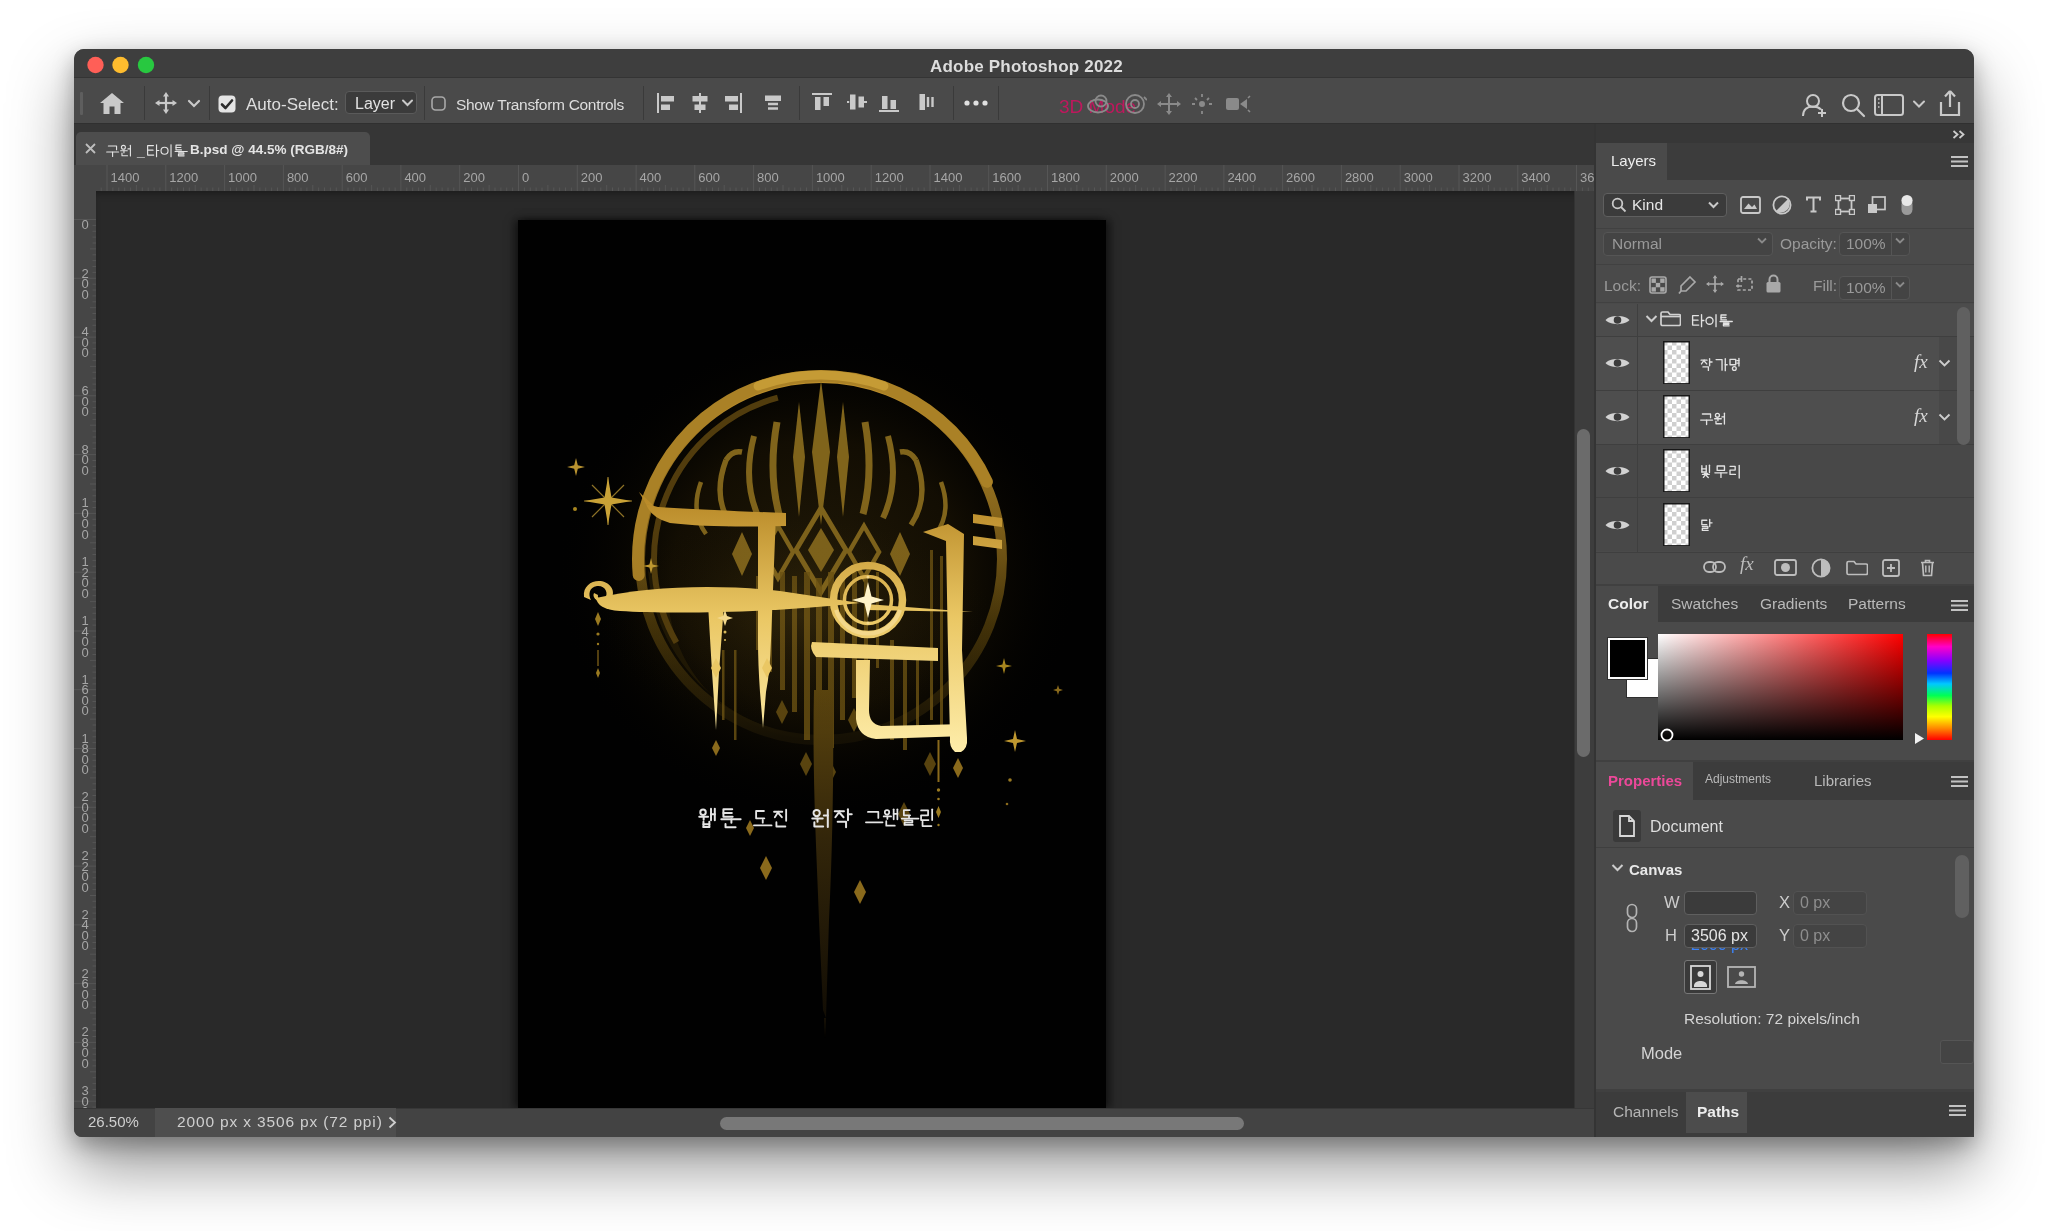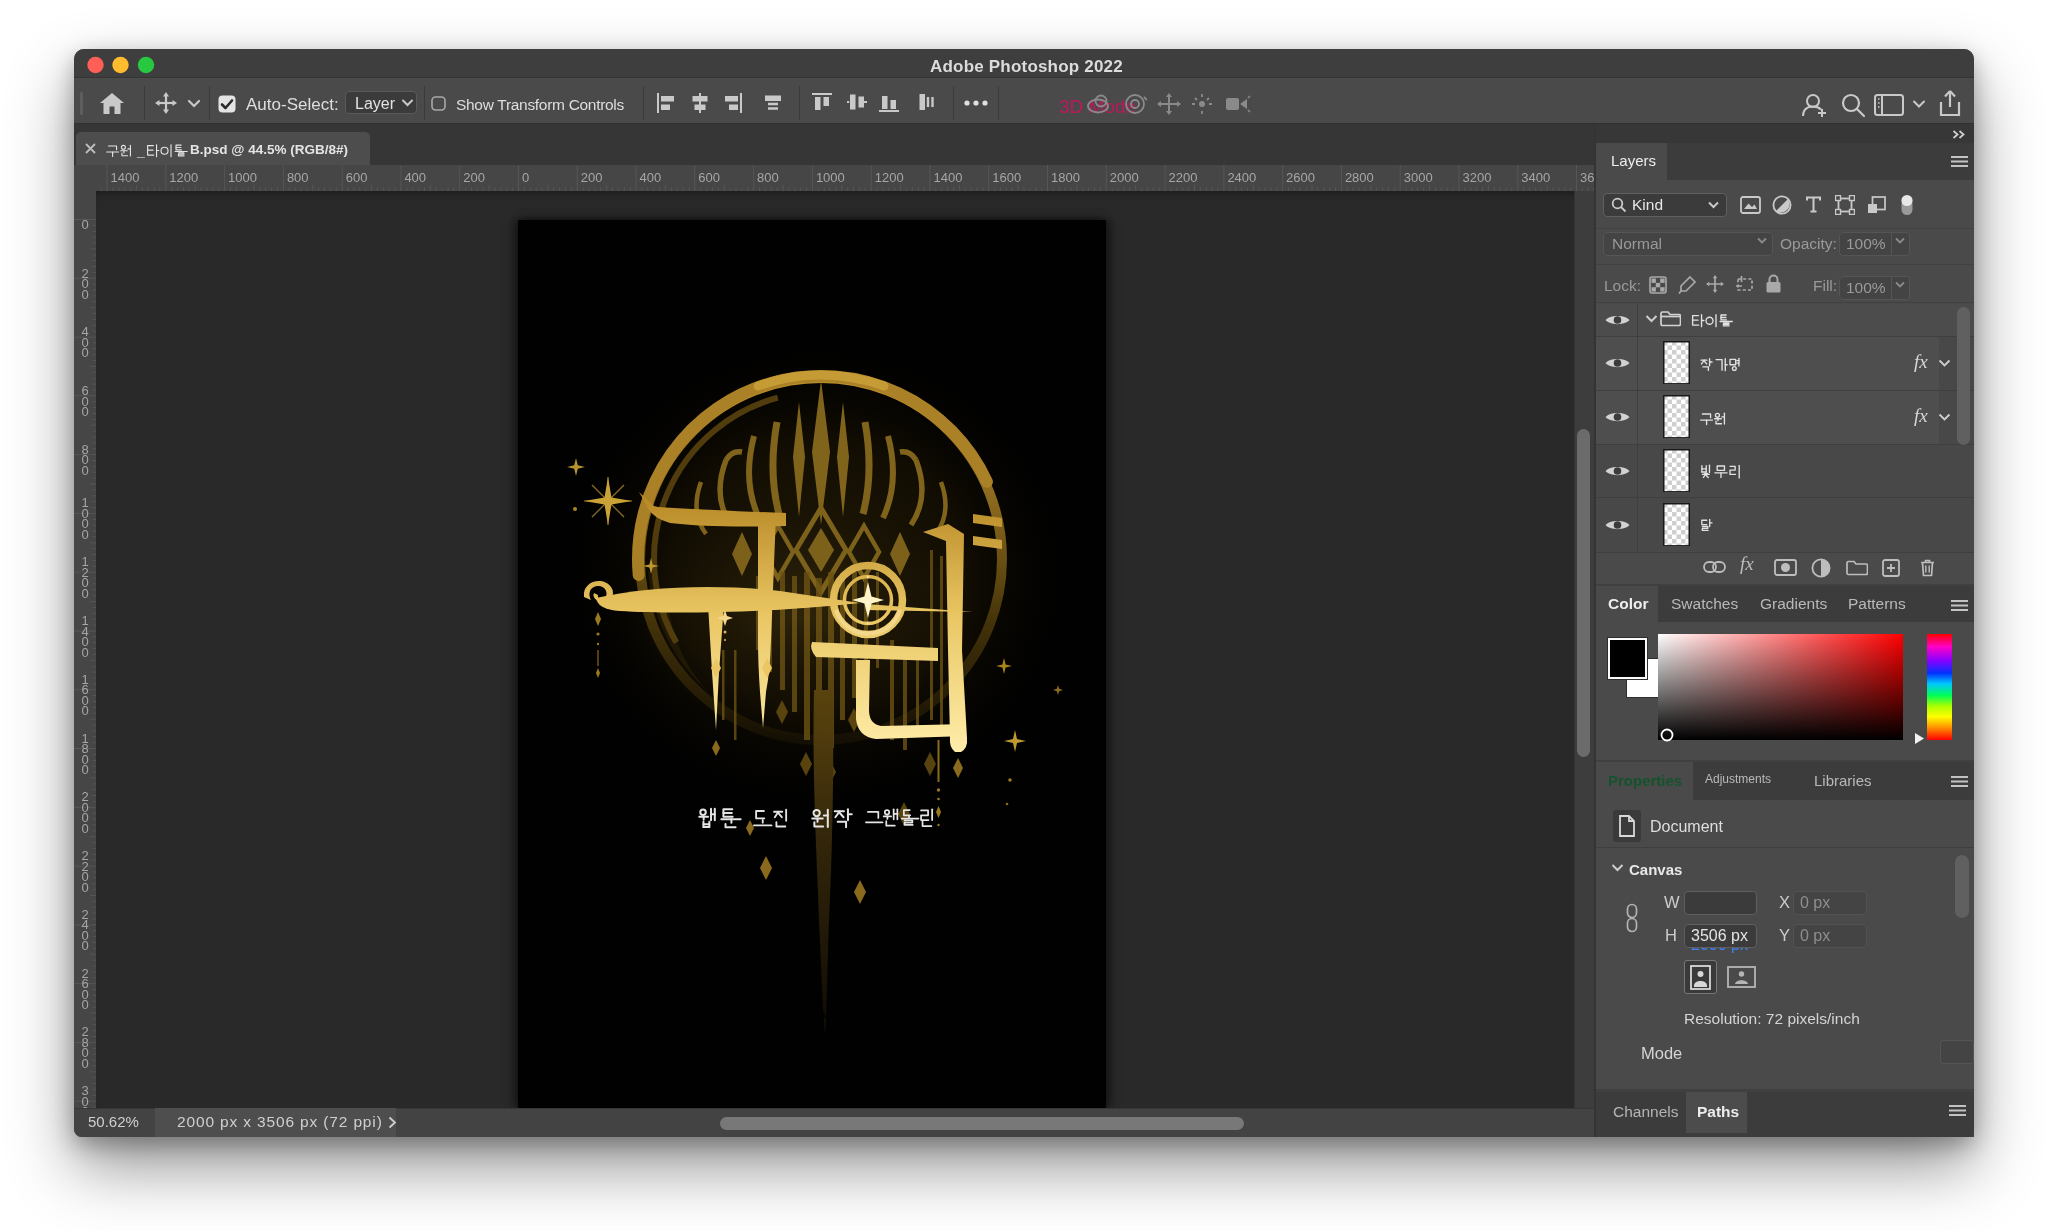--- a/index.html
+++ b/index.html
@@ -930,21 +930,21 @@
       <path d="M214,62 L256,62 L256,73 L214,73 L214,86 L258,86"></path>
       <path d="M303,8 L341,8 L341,34 L303,34 L303,60 L343,60"></path>
       <path d="M363,2 L363,60"></path>
       <path d="M311,68 L311,92 L359,92"></path>
     </g>
   </svg>
 <div style="position:absolute;left:1573.5px;top:191px;width:20.5px;height:917px;background:#3d3d3d;border-left:1px solid #333"></div>
 <div style="position:absolute;left:1577px;top:429px;width:13px;height:328px;background:#6b6b6b;border-radius:6.5px"></div>
 <div style="position:absolute;left:73.5px;top:1108px;width:1520.5px;height:28.5px;background:#434343;border-top:1px solid #373737;border-radius:0 0 0 8px"></div>
 <div style="position:absolute;left:155px;top:1108px;width:241px;height:28.5px;background:#4e4e4e"></div>
-<div class="txt" style="left:88px;top:1113px;font-size:15px;color:#cfcfcf">50.62%</div>
+<div class="txt" style="left:88px;top:1113px;font-size:15px;color:#cfcfcf">26.50%</div>
 <div class="txt" style="left:177px;top:1113px;font-size:15.5px;letter-spacing:0.85px;color:#cfcfcf">2000 px x 3506 px (72 ppi)</div>
 <svg style="position:absolute;left:388px;top:1116px" width="9" height="13" viewBox="0 0 9 13">
     <path d="M1.5 1.5 L7 6.5 L1.5 11.5" stroke="#cfcfcf" stroke-width="1.8" fill="none"></path>
   </svg>
 <div style="position:absolute;left:720px;top:1116.5px;width:524px;height:13px;background:#787878;border-radius:6.5px"></div>
 <div style="position:absolute;left:1594px;top:124px;width:2px;height:1012.5px;background:#343434"></div>
 <div style="position:absolute;left:1596px;top:124px;width:378px;height:1012.5px;background:#404040"></div>
 <div style="position:absolute;left:1596px;top:124px;width:378px;height:19px;background:#373737"></div>
 <svg style="position:absolute;left:1952px;top:130px" width="14" height="9" viewBox="0 0 14 9">
     <path d="M1.5 1 L5.5 4.5 L1.5 8 M7.5 1 L11.5 4.5 L7.5 8" stroke="#cdcdcd" stroke-width="1.8" fill="none"></path>
@@ -1212,21 +1212,21 @@
 <svg style="position:absolute;left:1659px;top:728px" width="18" height="14" viewBox="0 0 18 14">
     <circle cx="8" cy="7" r="5.5" fill="none" stroke="#fff" stroke-width="1.8"></circle>
   </svg>
 <div style="position:absolute;left:1927px;top:634px;width:24.5px;height:106px;background:linear-gradient(to bottom,#ff0000,#ff00c8 12%,#8800ff 25%,#0033ff 37%,#00c8ff 47%,#00ff55 58%,#aaff00 68%,#ffff00 78%,#ff8800 89%,#ff0000)"></div>
 <svg style="position:absolute;left:1913px;top:731px" width="13" height="15" viewBox="0 0 13 15">
     <path d="M2 2 L11 7.5 L2 13 Z" fill="#f2f2f2"></path>
   </svg>
 <div style="position:absolute;left:1596px;top:762px;width:378px;height:327px;background:#4a4a4a"></div>
 <div style="position:absolute;left:1596px;top:762px;width:378px;height:38px;background:#3c3c3c"></div>
 <div style="position:absolute;left:1596px;top:762px;width:97px;height:38px;background:#4a4a4a"></div>
-<div class="txt" style="left:1608px;top:772px;font-size:15px;font-weight:bold;color:#14532d">Properties</div>
+<div class="txt" style="left:1608px;top:772px;font-size:15px;font-weight:bold;color:#ec4899">Properties</div>
 <div class="txt" style="left:1705px;top:772px;font-size:12px;color:#b9b9b9">Adjustments</div>
 <div class="txt" style="left:1814px;top:772px;font-size:15px;color:#b9b9b9">Libraries</div>
 <svg style="position:absolute;left:1951px;top:776px" width="17" height="12" viewBox="0 0 17 12">
     <path d="M0 1 H17 M0 5.5 H17 M0 10 H17" stroke="#c2c2c2" stroke-width="1.8"></path>
   </svg>
 <div style="position:absolute;left:1613px;top:810px;width:28px;height:32px;background:#3a3a3a;border-radius:3px"></div>
 <svg style="position:absolute;left:1618px;top:815px" width="18" height="22" viewBox="0 0 18 22">
     <path d="M2 1 H11 L16 6 V21 H2 Z" fill="none" stroke="#d8d8d8" stroke-width="1.8"></path>
     <path d="M11 1 V6 H16" fill="none" stroke="#d8d8d8" stroke-width="1.8"></path>
   </svg>

